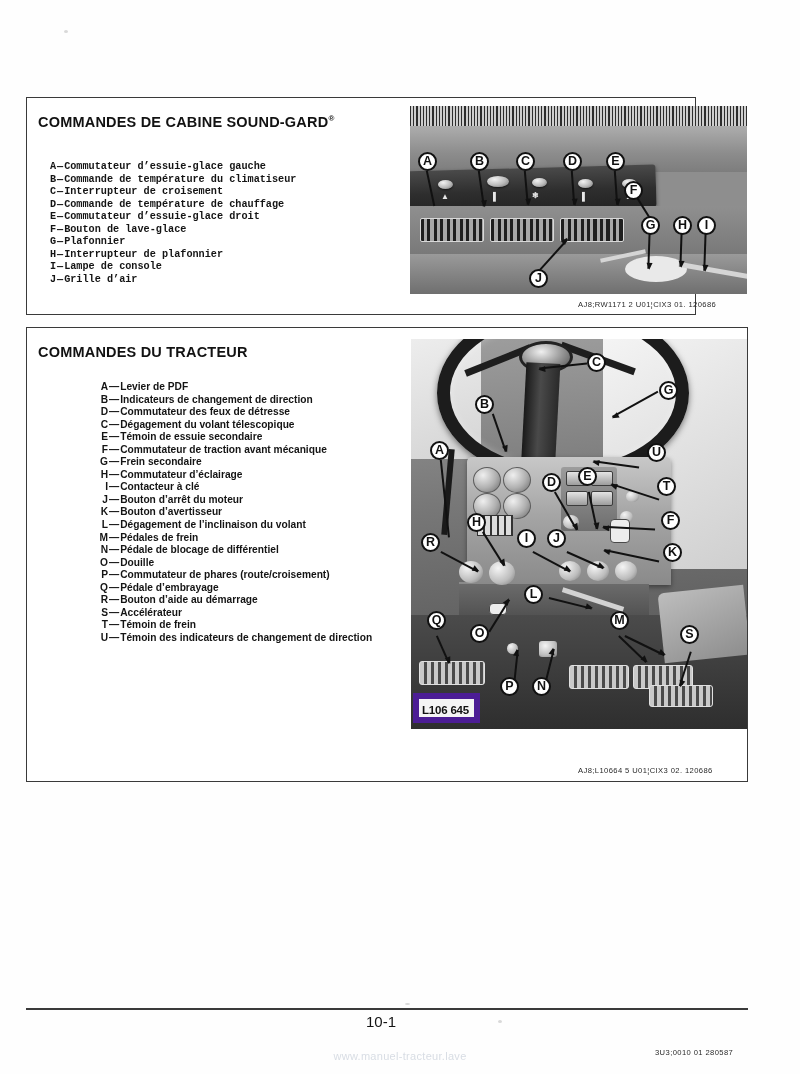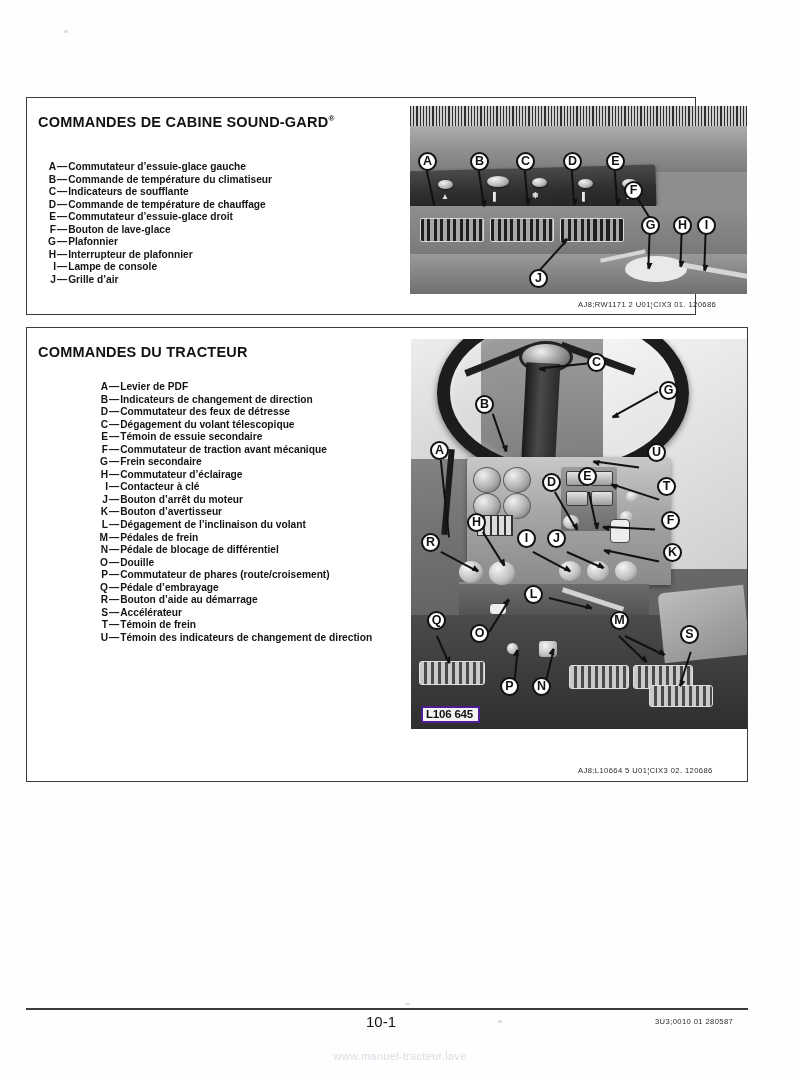--- a/index.html
+++ b/index.html
@@ -74,21 +74,21 @@
 
   
   .legend {
     position: absolute;
     font-size: 10.2px;
     font-weight: bold;
     line-height: 12.55px;
     color: #141414;
     white-space: nowrap;
   }
-  #legend-1 { left: 14px; top: 63px; }
+  #legend-1 { left: 14px; top: 63px; font-family: Liberation Mono, monospace; }
   #legend-2 { left: 66px; top: 53px; }
 
   .legend-row { display: block; height: 12.55px; }
   .legend-key {
     display: inline-block;
     width: 15px;
     text-align: right;
   }
   .legend-dash { padding: 0 1px; }
 
@@ -304,29 +304,29 @@
   .f2-fender {
     position: absolute;
     left: 250px; top: 250px;
     width: 86px; height: 70px;
     background: linear-gradient(160deg, #bdbdbd 0%, #8d8d8d 100%);
     transform: rotate(-6deg);
     border-radius: 6px 0 0 0;
   }
   .f2-idtag {
     position: absolute;
-    left: 10px; bottom: 6px;
+    left: 2px; bottom: 6px;
     background: #f4f4f4;
     color: #111;
     font-size: 11.5px;
     font-weight: bold;
-    padding: 0 5px 1px 3px;
+    padding: 5px 5px 1px 3px;
     letter-spacing: -0.2px;
     font-family: "Liberation Sans", sans-serif;
-    border: 2px solid #4c1d95;
+    border: 6px solid #4c1d95;
   }
 
   
   .callout {
     position: absolute;
     width: 19px;
     height: 19px;
     border-radius: 50%;
     background: #ffffff;
     border: 2px solid #111;
@@ -370,21 +370,21 @@
     position: absolute;
     left: 366px;
     top: 1013px;
     font-size: 15px;
     font-weight: normal;
     color: #141414;
   }
   .footer-code {
     position: absolute;
     left: 655px;
-    top: 1017px;
+    top: 1048px;
     font-size: 7.6px;
     letter-spacing: 0.4px;
     color: #2a2a2a;
     white-space: nowrap;
   }
   .watermark {
     position: absolute;
     left: 0; right: 0;
     top: 1050px;
     text-align: center;
@@ -405,21 +405,21 @@
 
 
   <div class="section-frame" id="section-1">
     <div class="section-heading">
       <span>COMMANDES DE CABINE SOUND-GARD</span><span class="reg-mark">®</span>
     </div>
 
     <div class="legend" id="legend-1">
       <span class="legend-row"><span class="legend-key">A</span><span class="legend-dash">—</span><span>Commutateur d’essuie-glace gauche</span></span>
       <span class="legend-row"><span class="legend-key">B</span><span class="legend-dash">—</span><span>Commande de température du climatiseur</span></span>
-      <span class="legend-row"><span class="legend-key">C</span><span class="legend-dash">—</span><span>Indicateurs de soufflante</span></span>
+      <span class="legend-row"><span class="legend-key">C</span><span class="legend-dash">—</span><span>Interrupteur de croisement</span></span>
       <span class="legend-row"><span class="legend-key">D</span><span class="legend-dash">—</span><span>Commande de température de chauffage</span></span>
       <span class="legend-row"><span class="legend-key">E</span><span class="legend-dash">—</span><span>Commutateur d’essuie-glace droit</span></span>
       <span class="legend-row"><span class="legend-key">F</span><span class="legend-dash">—</span><span>Bouton de lave-glace</span></span>
       <span class="legend-row"><span class="legend-key">G</span><span class="legend-dash">—</span><span>Plafonnier</span></span>
       <span class="legend-row"><span class="legend-key">H</span><span class="legend-dash">—</span><span>Interrupteur de plafonnier</span></span>
       <span class="legend-row"><span class="legend-key">I</span><span class="legend-dash">—</span><span>Lampe de console</span></span>
       <span class="legend-row"><span class="legend-key">J</span><span class="legend-dash">—</span><span>Grille d’air</span></span>
     </div>
   </div>
 

